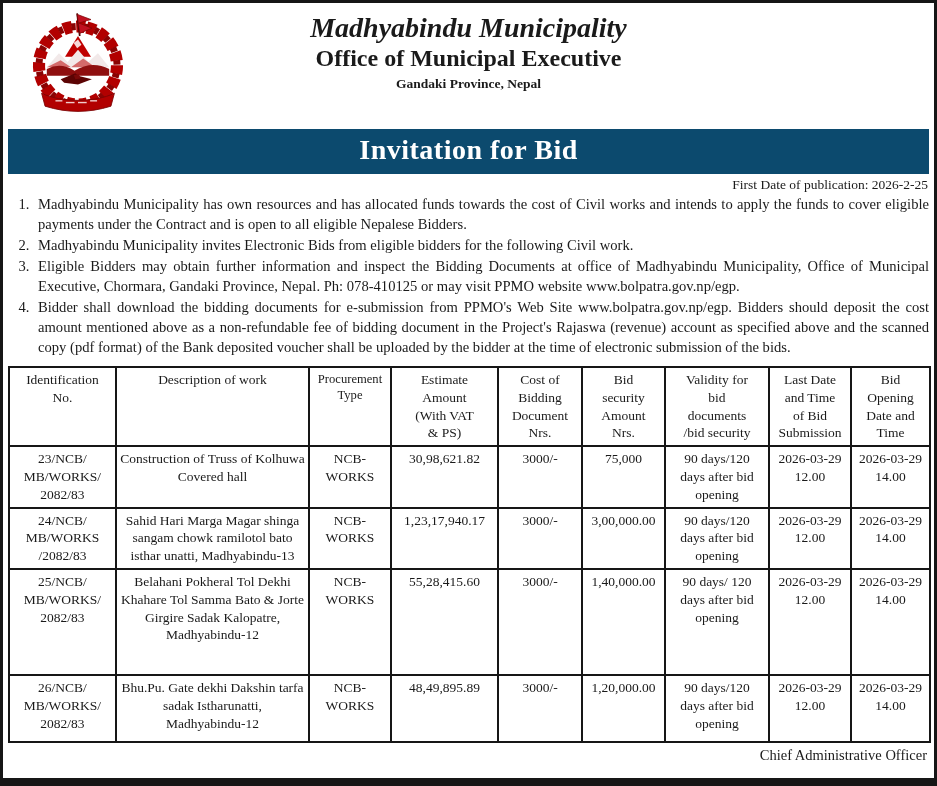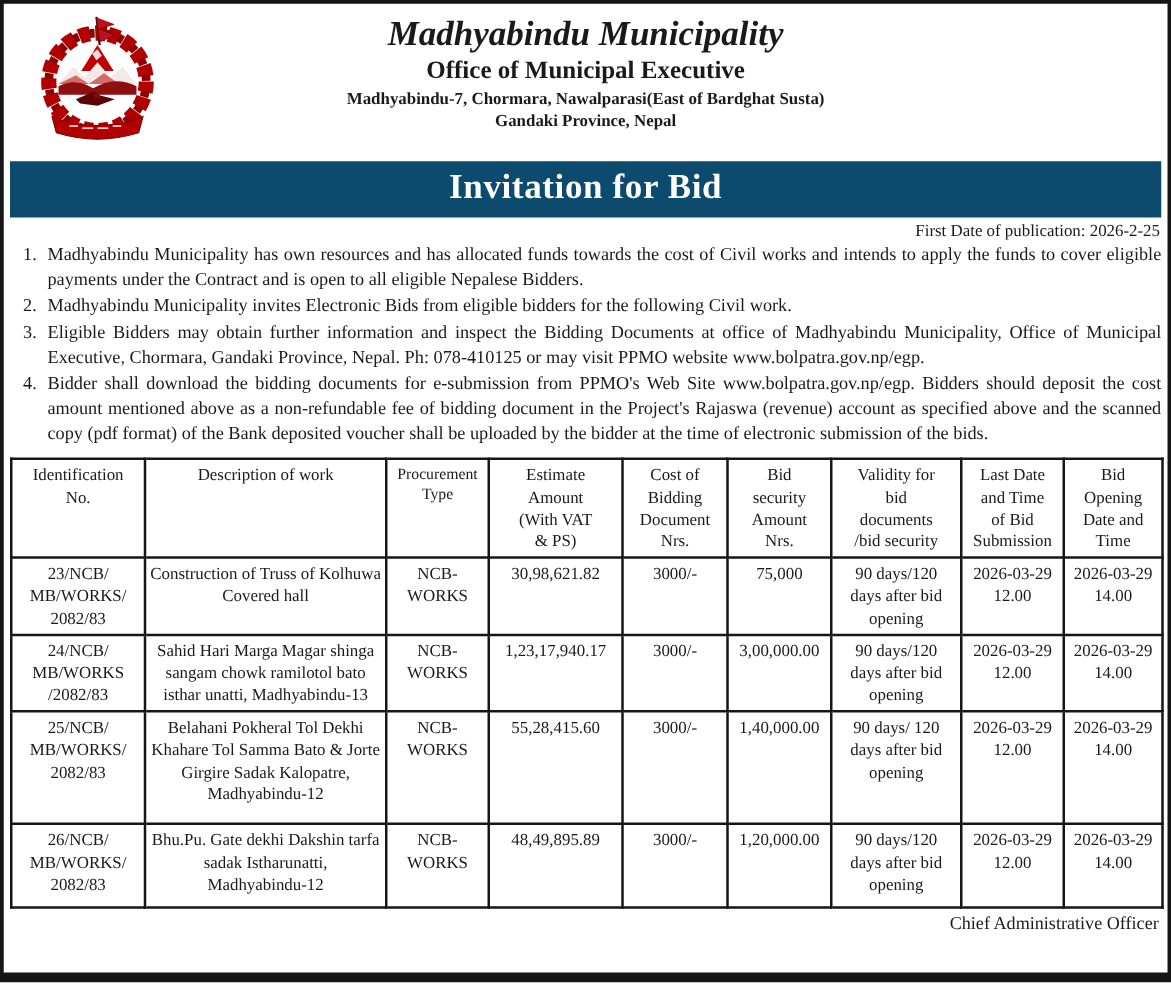--- a/index.html
+++ b/index.html
@@ -8,21 +8,21 @@
     border:3px solid #161616; border-bottom:8px solid #161616;
     padding:2px 5px 0 5px;
     font-family:"Liberation Serif","DejaVu Serif",serif;
     color:#1a1a1a; overflow:hidden;
     display:flex; flex-direction:column;
   }
   
   .header { position:relative; text-align:center; padding:5px 0 2px 0; min-height:112px; }
   .logo { position:absolute; left:18px; top:3px; width:104px; height:108px; }
   .title { font-size:28px; font-weight:bold; margin:2px 0 0 0; line-height:1.15;font-style:italic; }
-  .subtitle { font-size:20px; font-weight:bold; margin:1px 0 2px 0; line-height:1.15; }
+  .subtitle { font-size:24px; font-weight:bold; margin:1px 0 2px 0; line-height:1.15; }
   .addr { font-size:13.5px; font-weight:bold; margin:0; line-height:1.35; }
   
   .banner { background:#0c4a6e; color:#ffffff; text-align:center;
     font-size:28px; font-weight:bold; padding:5px 0 8px 0; margin:5px 0 1px 0; letter-spacing:0.5px; }
   
   .pubdate { text-align:right; font-size:13.5px; padding:2px 1px 0 0; }
   
   ol.notices { margin:2px 0 7px 0; padding-left:25px; font-size:14.6px;
     text-align:justify; line-height:1.37; }
   ol.notices li { padding-left:5px; margin:0 0 1px 0; }
@@ -30,21 +30,21 @@
   table.bid-table { width:100%; border-collapse:collapse; border:2px solid #161616; table-layout:fixed; }
   .bid-table th, .bid-table td {
     border:2px solid #161616; text-align:center; vertical-align:top;
     padding:3px 2px; font-size:13.5px; font-weight:normal; line-height:1.32;
     white-space:pre-line; overflow:hidden;
   }
   .bid-table th.col2 { font-size:12.6px; }
   tr.rh { height:78px;border-radius:28px; }
   tr.r0 { height:60px; }
   tr.r1 { height:60px; }
-  tr.r2 { height:90px; }
+  tr.r2 { height:106px; }
   tr.r3 { height:67px;margin-left:31px; }
   
   .signature { text-align:right; font-weight:normal; font-size:14.5px; padding:4px 2px 3px 0; }
 </style>
 </head>
 <body>
 
 <div class="page">
 
   <div class="header">
@@ -78,21 +78,20 @@
       <g>
         <path d="M18,96 C40,107 80,107 102,96 L98,111 C72,119 48,119 22,111 Z" fill="#b20000" stroke="#7a0404" stroke-width="1"></path>
         <rect x="34" y="104" width="8" height="1.6" fill="#ffffff" opacity="0.8"></rect>
         <rect x="46" y="106" width="10" height="1.6" fill="#ffffff" opacity="0.8"></rect>
         <rect x="60" y="106" width="10" height="1.6" fill="#ffffff" opacity="0.8"></rect>
         <rect x="74" y="104" width="8" height="1.6" fill="#ffffff" opacity="0.8"></rect>
       </g>
     </svg>
     <div class="title">Madhyabindu Municipality</div>
     <div class="subtitle">Office of Municipal Executive</div>
-    <div class="addr">Madhyabindu-7, Chormara, Nawalparasi(East of Bardghat Susta)</div>
     <div class="addr">Gandaki Province, Nepal</div>
   </div>
 
   <div class="banner">
     <span>Invitation for Bid</span>
   </div>
 
   <div class="pubdate">First Date of publication: 2026-2-25</div>
 
   <ol class="notices" id="notices">

